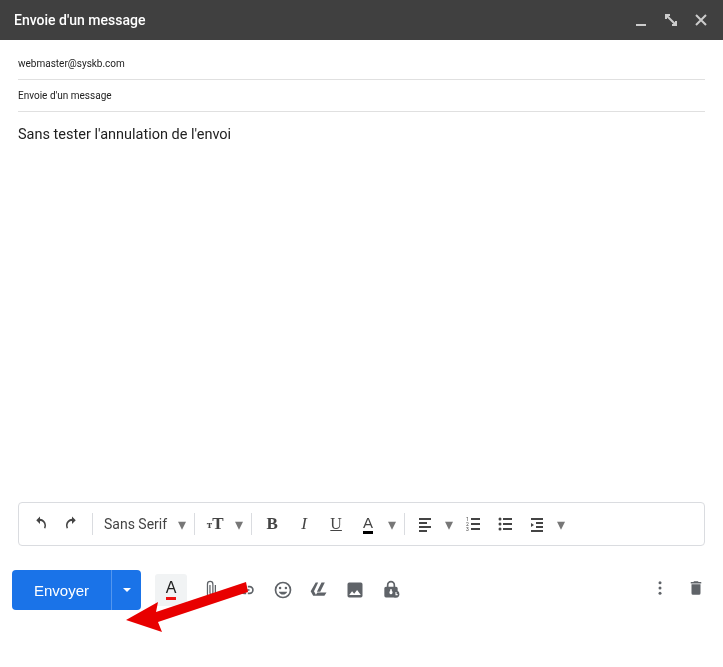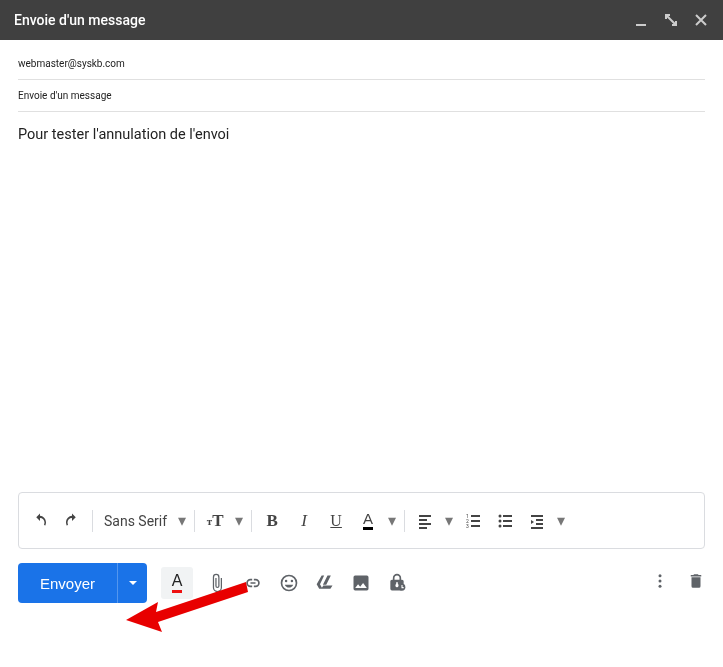--- a/index.html
+++ b/index.html
@@ -33,24 +33,24 @@
     font-size: 10px;
     color: #222;
   }
   .body-area {
     padding: 14px 18px;
     font-size: 14.5px;
     color:#222;
     height: 380px;
   }
   .format-toolbar {
-    margin: 0 18px;
+    margin: 10px 18px;
     border: 1px solid #dadce0;
     border-radius: 4px;
-    height: 57px;
+    height: 44px;
     display:flex;
     align-items:center;
     padding: 0 6px;
     gap: 2px;
   }
   .tb-btn {
     min-width: 30px; height:30px;
     display:flex; align-items:center; justify-content:center;
     border-radius:3px;
     cursor:pointer;
@@ -58,21 +58,21 @@
     font-size:15px;
     position:relative;
   }
   .tb-btn svg { display:block; }
   .tb-sep { width:1px; height:22px; background:#dadce0; margin:0 3px; }
   .tb-dd { width:14px;display:flex;align-items:center;justify-content:center;color:#777; cursor:pointer;}
   .font-label { font-size:14px; color:#444; padding:0 6px; white-space:nowrap; cursor:pointer;}
   .bottom-bar {
     display:flex;
     align-items:center;
-    padding: 14px 18px 0 18px;
+    padding: 14px 18px 0 12px;
     gap: 14px;
     position:relative;
   }
   .send-wrap { display:flex; }
   .send-btn {
     background:#1a73e8;
     color:#fff;
     border:none;
     font-size:15px;
     font-weight:500;
@@ -132,21 +132,21 @@
         </svg>
     </div>
   </div>
 </div>
 
 <div class="fields">
   <div class="field-row">webmaster@syskb.com</div>
   <div class="field-row">Envoie d'un message</div>
 </div>
 
-<div class="body-area">Pour tester l'annulation de l'envoi</div>
+<div class="body-area">Sans tester l'annulation de l'envoi</div>
 
 <div class="format-toolbar">
   <div class="tb-btn">
     <svg width="18" height="18" viewBox="0 0 24 24" fill="#444">
         <path d="M12 5V2L7 7l5 5V8c3.3 0 6 2.7 6 6 0 1-.3 2-.7 2.8l1.5 1.5C19.5 17 20 15.6 20 14c0-5-4-9-8-9z"></path>
       </svg>
   </div>
   <div class="tb-btn">
     <svg width="18" height="18" viewBox="0 0 24 24" fill="#444">
         <path d="M12 5V2l5 5-5 5V8c-3.3 0-6 2.7-6 6 0 1 .3 2 .7 2.8l-1.5 1.5C4.5 17 4 15.6 4 14c0-5 4-9 8-9z"></path>

